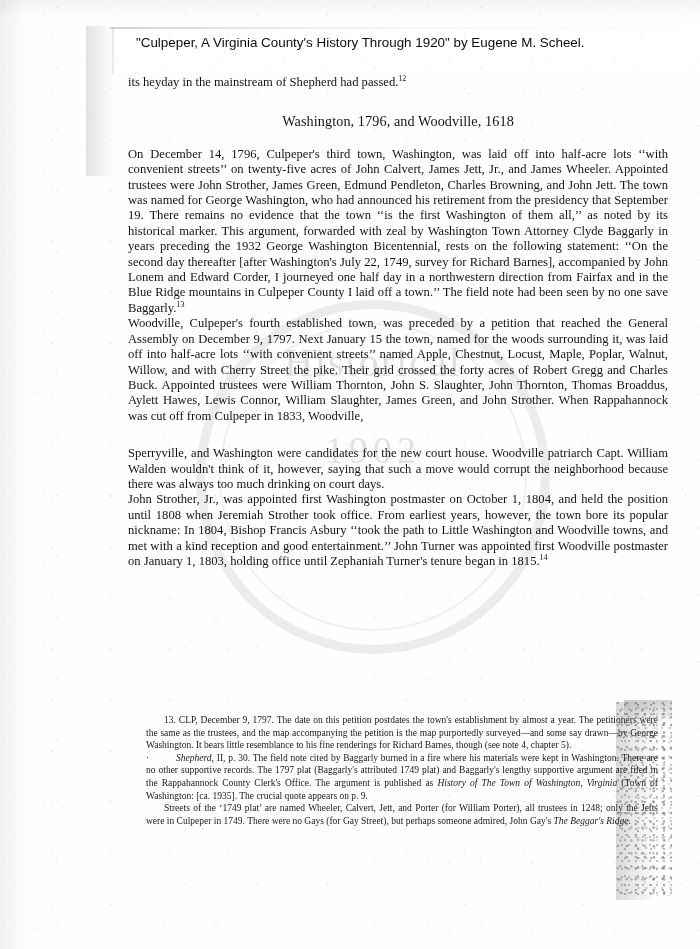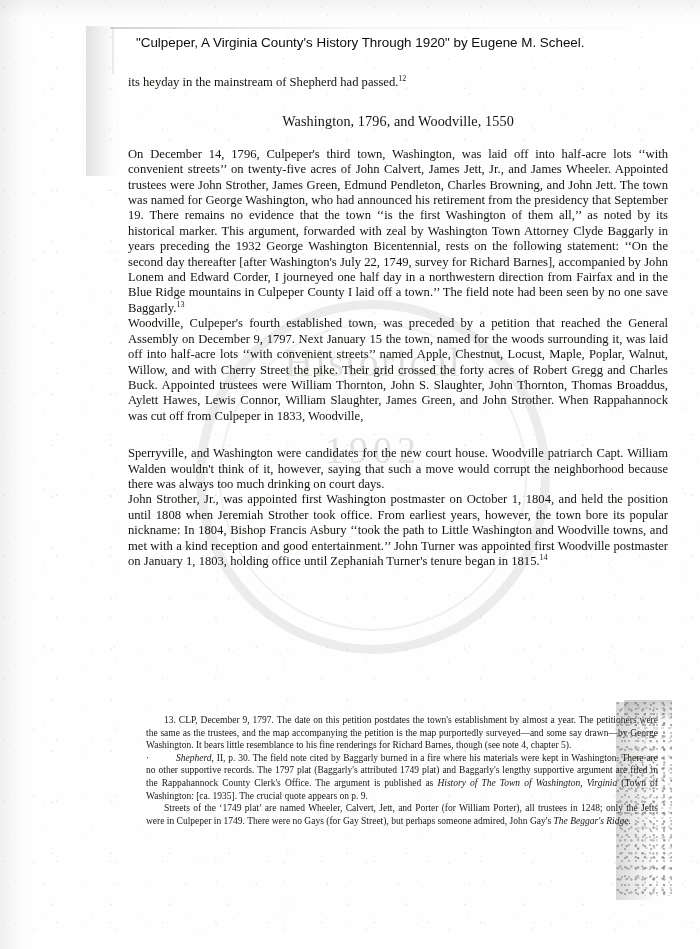--- a/index.html
+++ b/index.html
@@ -242,21 +242,21 @@
   <div class="watermark">
     <div class="wm-line1">Historical</div>
     <div class="wm-year">1902</div>
   </div>
 
   <div class="body-text">
 
     <p class="occluded-line">Stevensburg was to remain one of Culpeper's main villages for more than a century, but</p>
     <p><span>its heyday in the mainstream of Shepherd had passed.</span><sup>12</sup></p>
 
-    <p class="section-heading">Washington, 1796, and Woodville, 1550</p>
+    <p class="section-heading">Washington, 1796, and Woodville, 1618</p>
 
     <p class="para-indent"><span>On December 14, 1796, Culpeper's third town, Washington, was laid off into half-acre lots ‘‘with convenient streets’’ on twenty-five acres of John Calvert, James Jett, Jr., and James Wheeler. Appointed trustees were John Strother, James Green, Edmund Pendleton, Charles Browning, and John Jett. The town was named for George Washington, who had announced his retirement from the presidency that September 19. There remains no evidence that the town ‘‘is the first Washington of them all,’’ as noted by its historical marker. This argument, forwarded with zeal by Washington Town Attorney Clyde Baggarly in years preceding the 1932 George Washington Bicentennial, rests on the following statement: ‘‘On the second day thereafter [after Washington's July 22, 1749, survey for Richard Barnes], accompanied by John Lonem and Edward Corder, I journeyed one half day in a northwestern direction from Fairfax and in the Blue Ridge mountains in Culpeper County I laid off a town.’’ The field note had been seen by no one save Baggarly.</span><sup>13</sup></p>
 
     <p class="para-indent">Woodville, Culpeper's fourth established town, was preceded by a petition that reached the General Assembly on December 9, 1797. Next January 15 the town, named for the woods surrounding it, was laid off into half-acre lots ‘‘with convenient streets’’ named Apple, Chestnut, Locust, Maple, Poplar, Walnut, Willow, and with Cherry Street the pike. Their grid crossed the forty acres of Robert Gregg and Charles Buck. Appointed trustees were William Thornton, John S. Slaughter, John Thornton, Thomas Broaddus, Aylett Hawes, Lewis Connor, William Slaughter, James Green, and John Strother. When Rappahannock was cut off from Culpeper in 1833, Woodville,</p>
 
     <div class="gap-break"></div>
 
     <p>Sperryville, and Washington were candidates for the new court house. Woodville patriarch Capt. William Walden wouldn't think of it, however, saying that such a move would corrupt the neighborhood because there was always too much drinking on court days.</p>
 
     <p class="para-indent"><span>John Strother, Jr., was appointed first Washington postmaster on October 1, 1804, and held the position until 1808 when Jeremiah Strother took office. From earliest years, however, the town bore its popular nickname: In 1804, Bishop Francis Asbury ‘‘took the path to Little Washington and Woodville towns, and met with a kind reception and good entertainment.’’ John Turner was appointed first Woodville postmaster on January 1, 1803, holding office until Zephaniah Turner's tenure began in 1815.</span><sup>14</sup></p>

